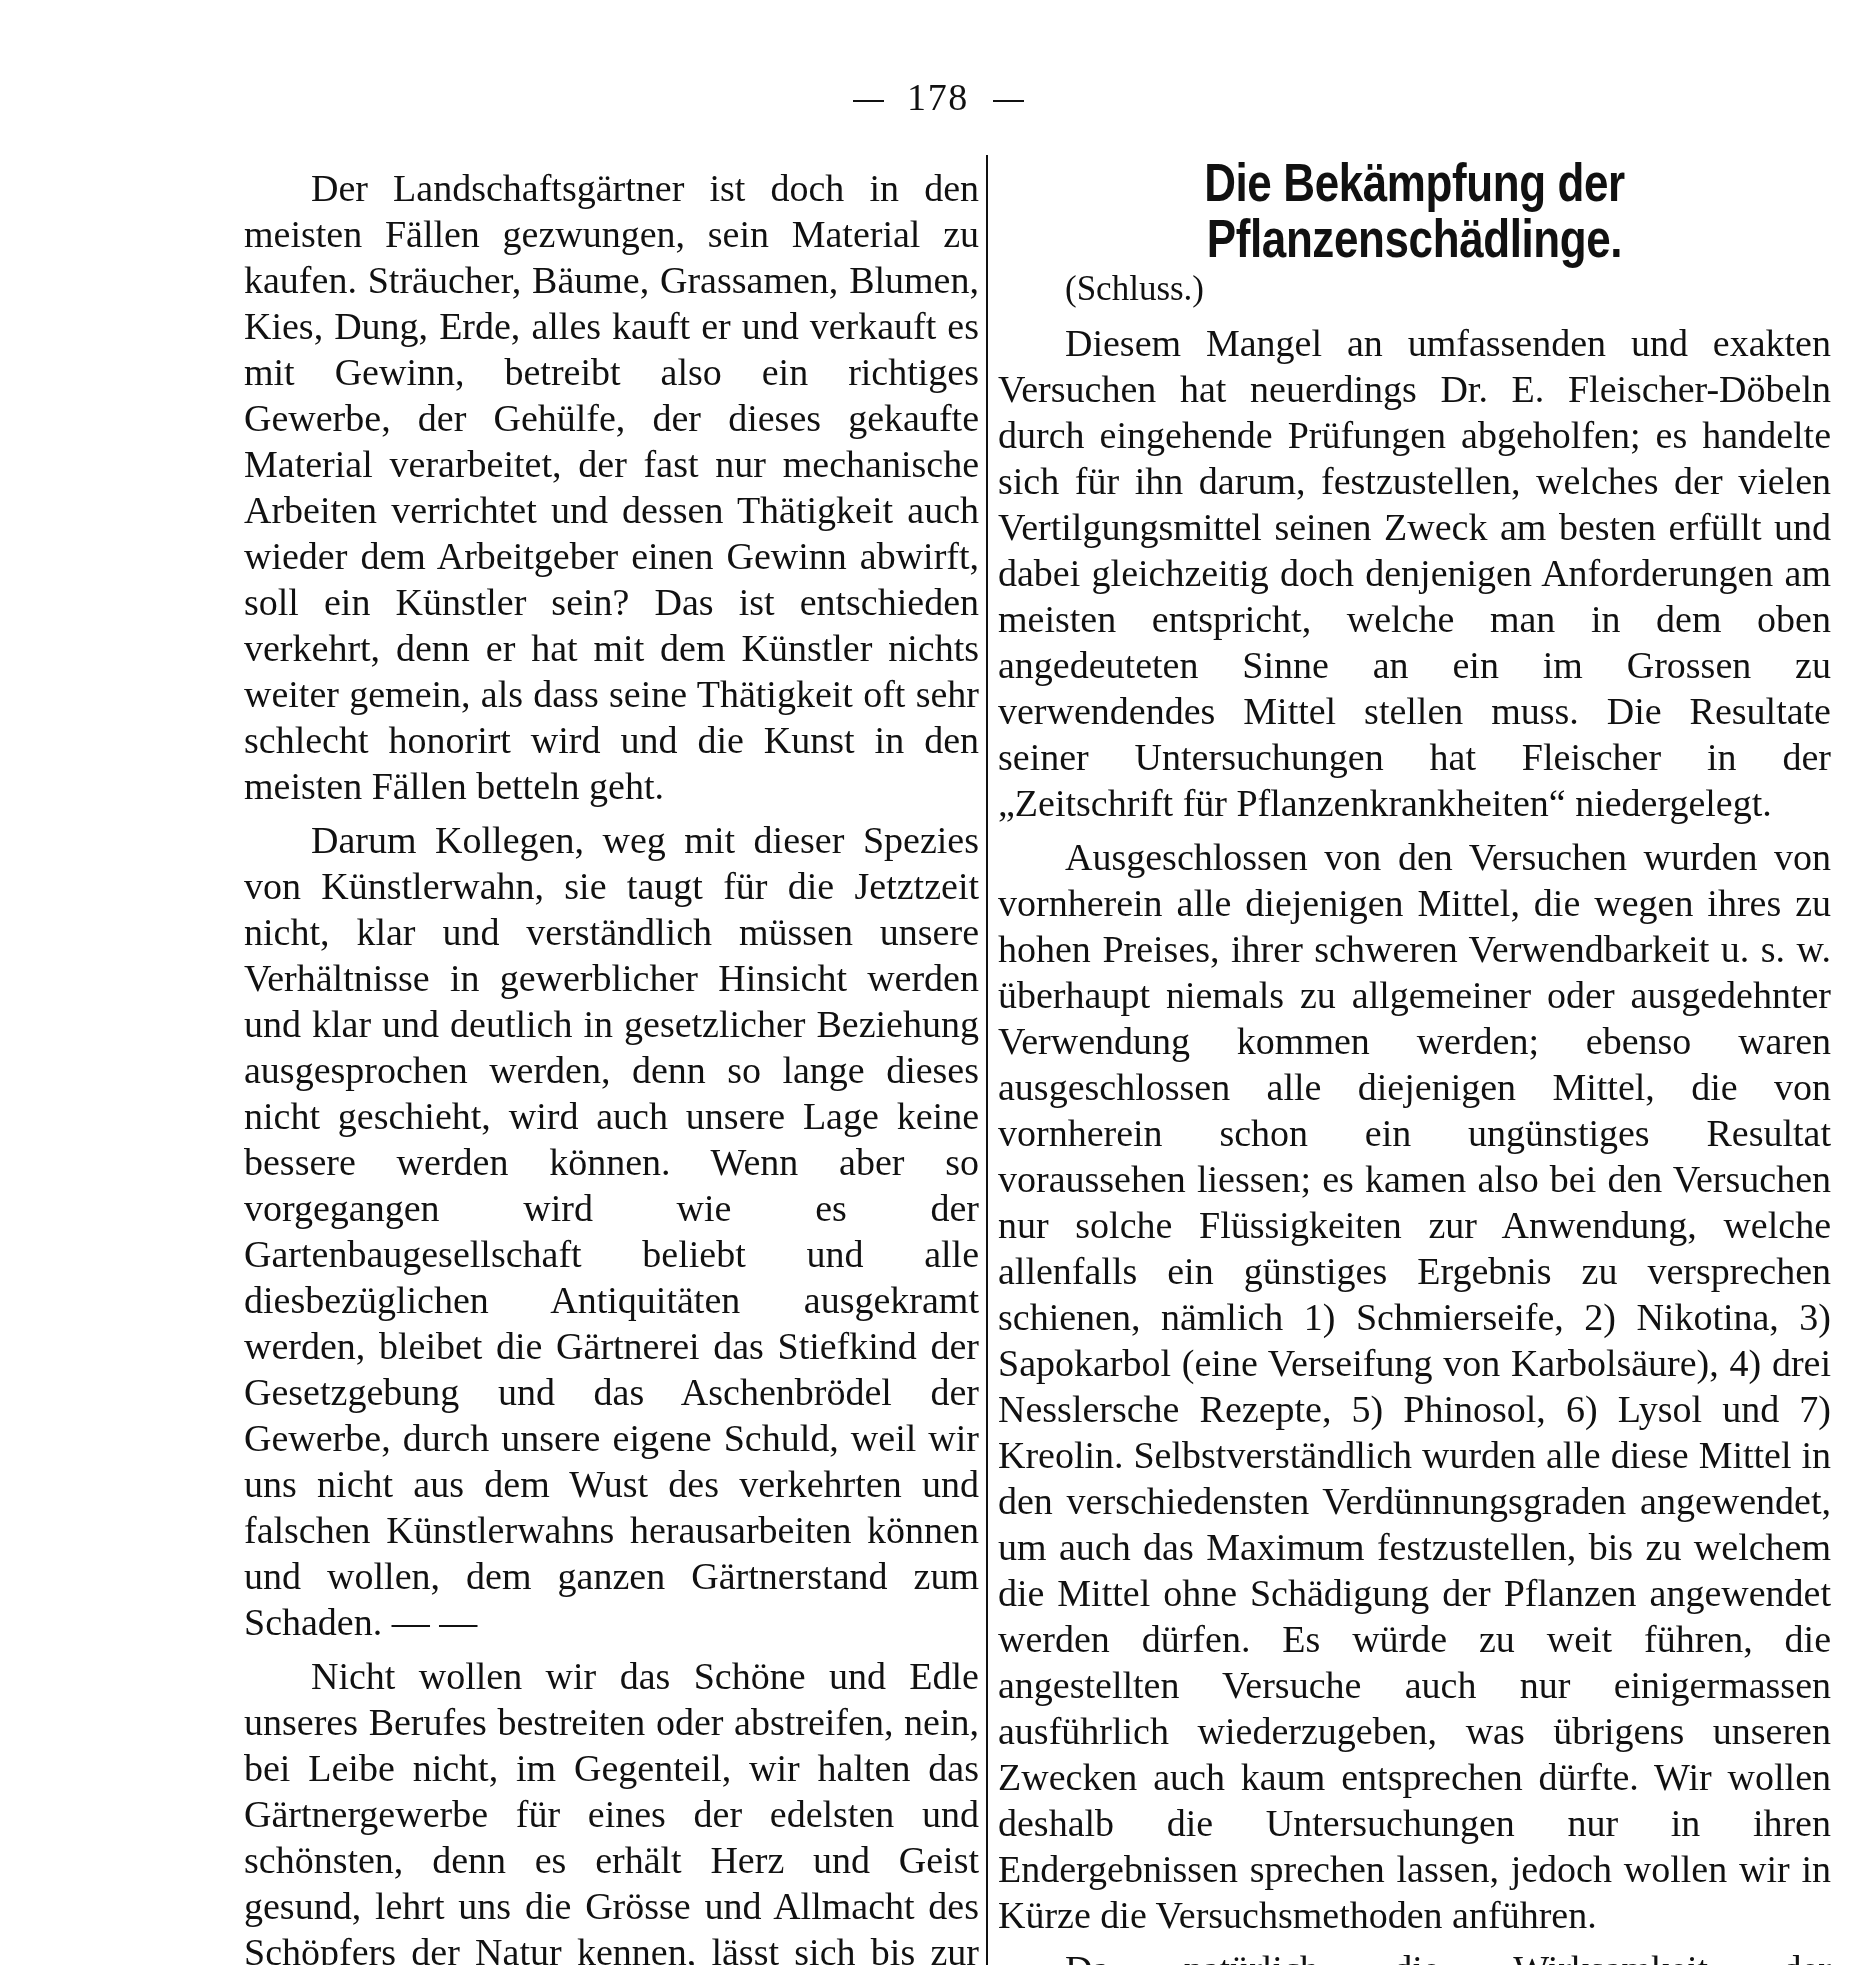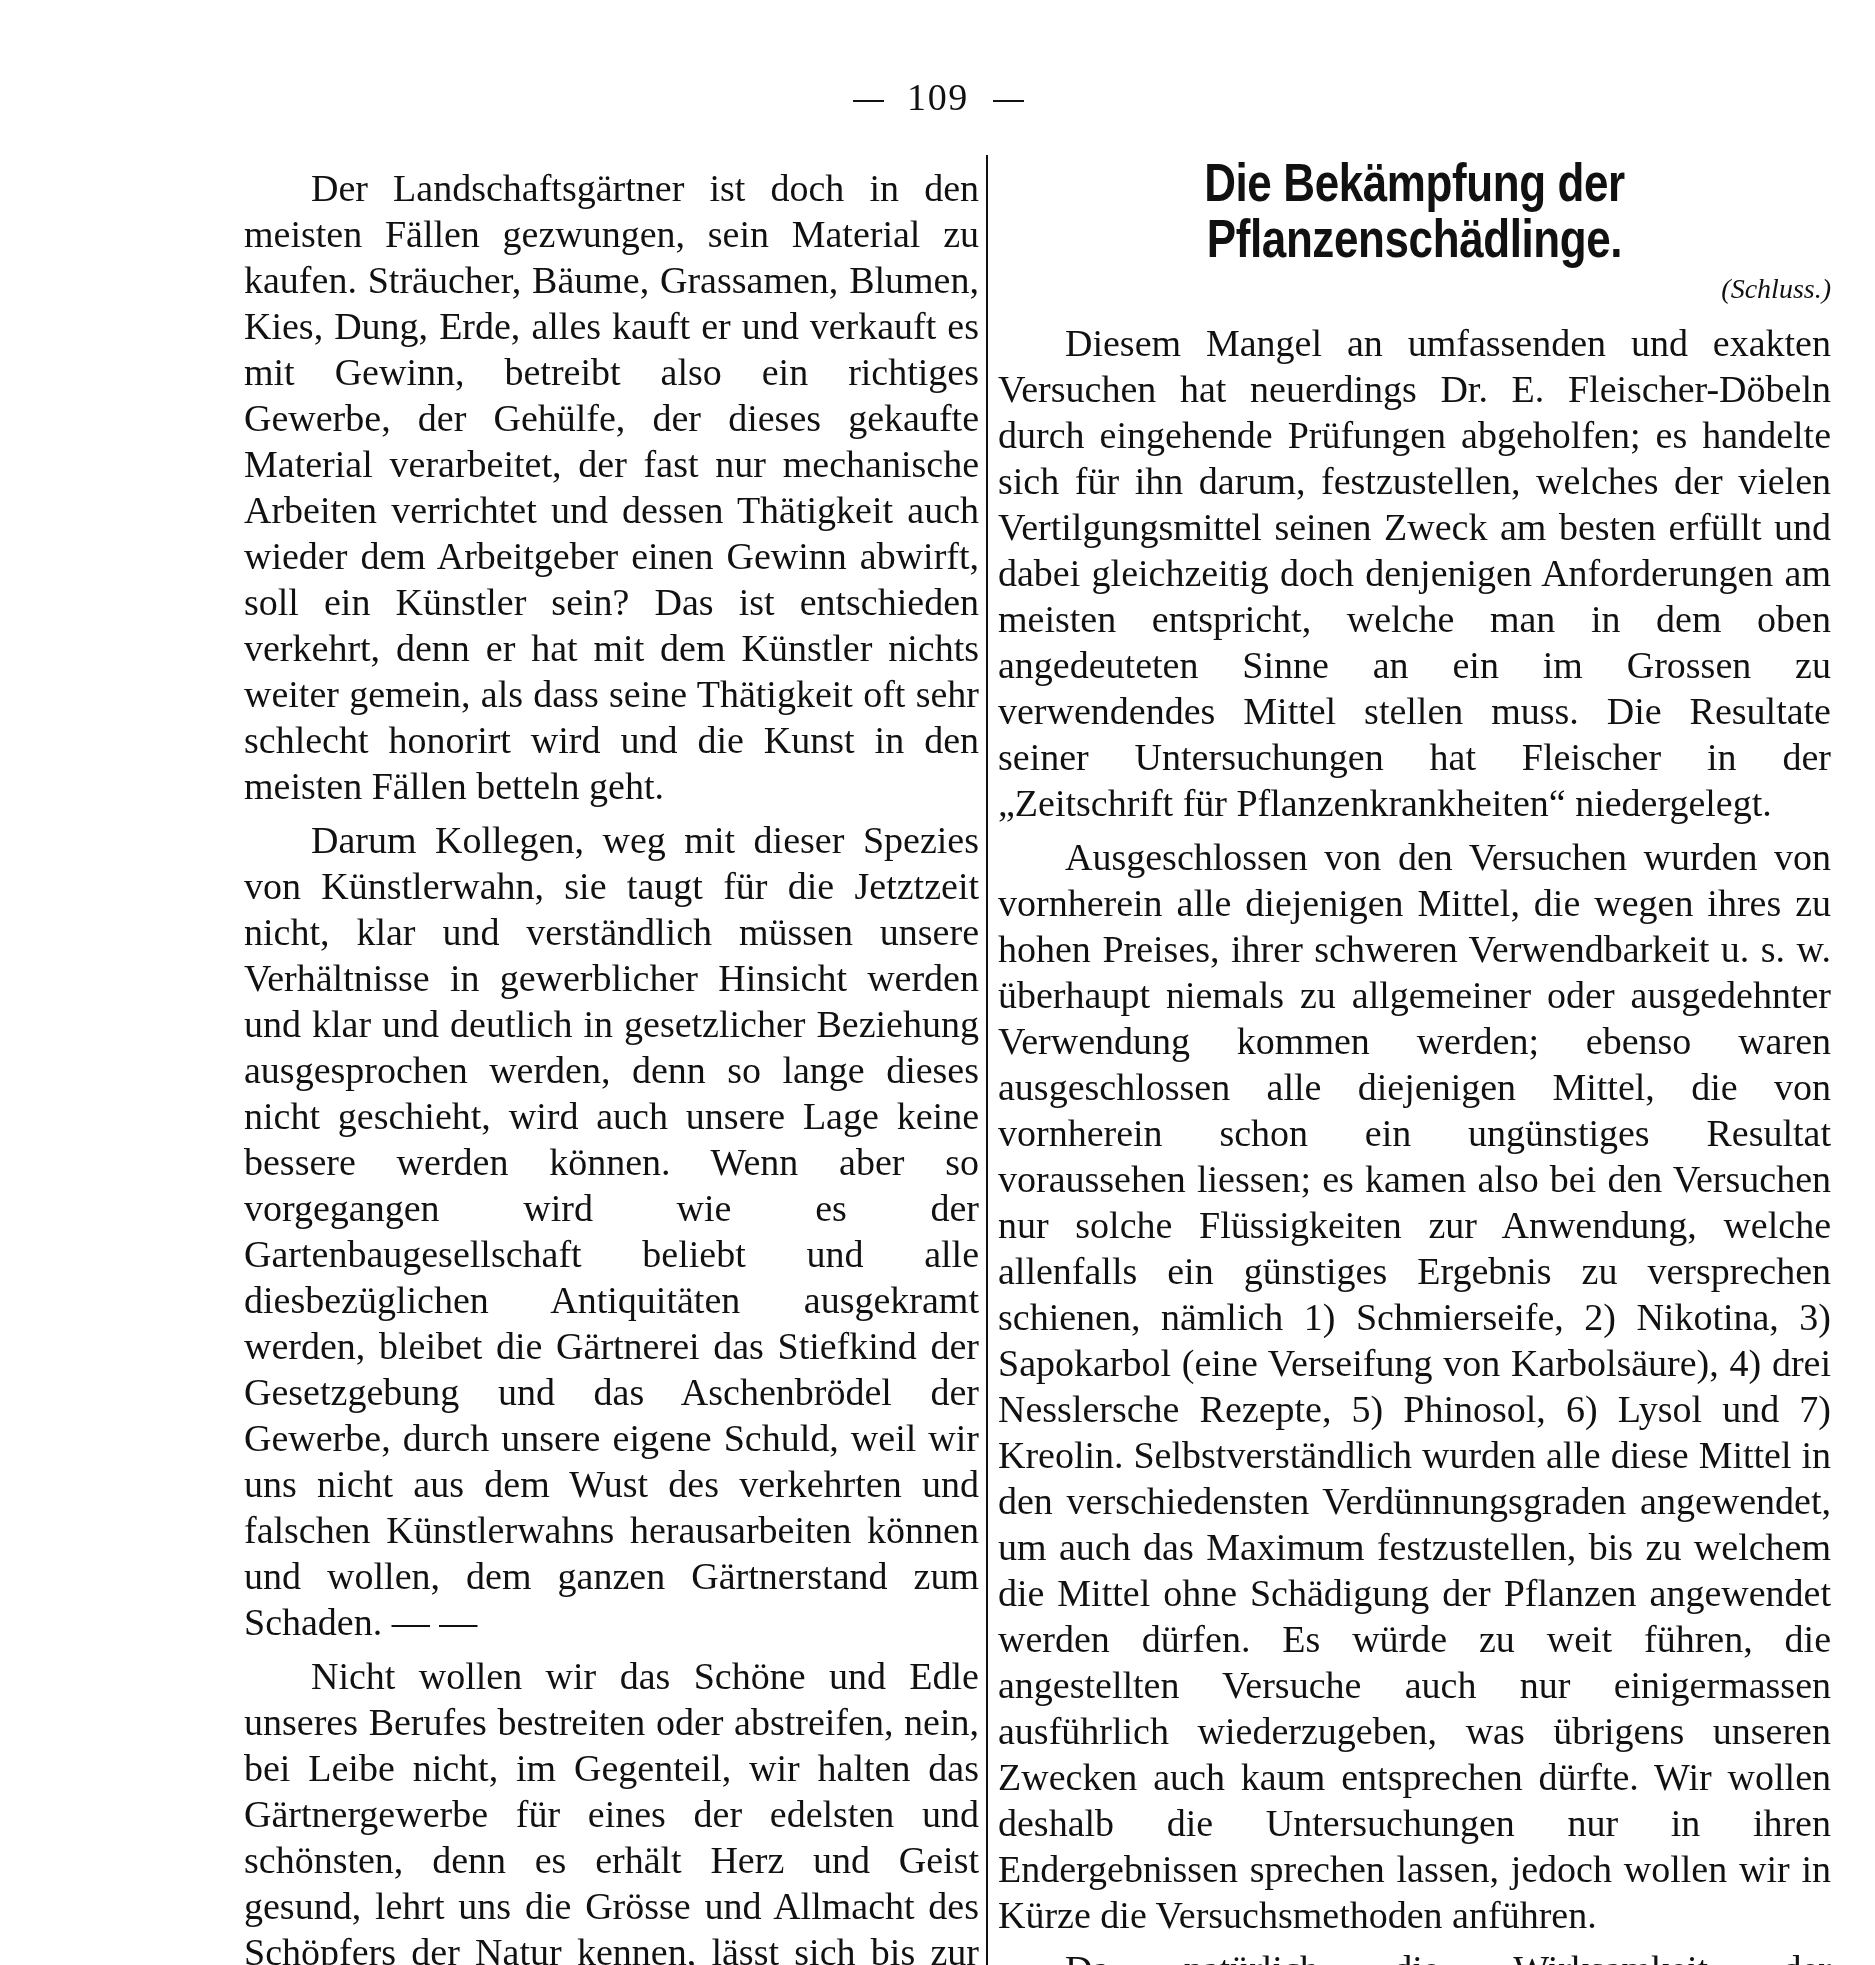--- a/index.html
+++ b/index.html
@@ -15,27 +15,27 @@
     text-align: justify; hyphens: manual;
   }
   .col-left { left: 244px; width: 735px; }
   .col-right { left: 998px; width: 833px; top: 157px; }
   .col p { margin: 0 0 7.9px 0; text-indent: 67px; }
   .divider { position: absolute; left: 986px; top: 155px; width: 2.4px; height: 2291px; background: #111; }
   .article-title {
     font-family: "Liberation Sans", sans-serif; font-weight: bold; font-size: 44px;
     text-align: center; margin: 7.9px 0 9.4px 0; letter-spacing: -0.4px; transform: scaleY(1.2);
   }
-  .article-subtitle { text-align: right; font-size: 28px; margin: 0 0 10.2px 0; text-indent: 0; font-style: italic; }
+  .article-subtitle { text-align: left; font-size: 35px; margin: 0 0 10.2px 0; text-indent: 0; }
 </style>
 </head>
 <body>
 
 <div class="page-number">
-  <span class="dash"></span><span>109</span><span class="dash"></span>
+  <span class="dash"></span><span>178</span><span class="dash"></span>
 </div>
 
 <div class="col col-left">
   <p>Der Landschaftsgärtner ist doch in den meisten Fällen gezwungen, sein Material zu kaufen. Sträucher, Bäume, Grassamen, Blumen, Kies, Dung, Erde, alles kauft er und verkauft es mit Gewinn, betreibt also ein richtiges Gewerbe, der Gehülfe, der dieses gekaufte Material verarbeitet, der fast nur mechanische Arbeiten verrichtet und dessen Thätigkeit auch wieder dem Arbeitgeber einen Gewinn abwirft, soll ein Künstler sein? Das ist entschieden verkehrt, denn er hat mit dem Künstler nichts weiter gemein, als dass seine Thätigkeit oft sehr schlecht honorirt wird und die Kunst in den meisten Fällen betteln geht.</p>
   <p>Darum Kollegen, weg mit dieser Spezies von Künstlerwahn, sie taugt für die Jetztzeit nicht, klar und verständlich müssen unsere Verhältnisse in gewerblicher Hinsicht werden und klar und deutlich in gesetzlicher Beziehung ausgesprochen werden, denn so lange dieses nicht geschieht, wird auch unsere Lage keine bessere werden können. Wenn aber so vorgegangen wird wie es der Gartenbaugesellschaft beliebt und alle diesbezüglichen Antiquitäten ausgekramt werden, bleibet die Gärtnerei das Stiefkind der Gesetzgebung und das Aschenbrödel der Gewerbe, durch unsere eigene Schuld, weil wir uns nicht aus dem Wust des verkehrten und falschen Künstlerwahns herausarbeiten können und wollen, dem ganzen Gärtnerstand zum Schaden. — —</p>
   <p>Nicht wollen wir das Schöne und Edle unseres Berufes bestreiten oder abstreifen, nein, bei Leibe nicht, im Gegenteil, wir halten das Gärtnergewerbe für eines der edelsten und schönsten, denn es erhält Herz und Geist gesund, lehrt uns die Grösse und Allmacht des Schöpfers der Natur kennen, lässt sich bis zur höchsten Kunst steigern und lehrt uns als solche die Natur bemeistern und die Werke derselben oft in veredelter und schönerer Form dem Auge vorführen; es ist uns dann oft vergönnt, von der Allmacht Schöpfungsfeuer einen Funken selbst zu leiten, und der, dem dieses beschieden, der ist ein Künstler. — Die Gärtnerei an sich aber bleibt und ist ein auf Gewinn abzielendes Gewerbe in jeder Hinsicht. Ob Handels-, Landschafts- oder Herrschaftsgärtner, immer ist die Gärtnerei Mittel zum Zweck, das Mittel zu dem Zweck, eine Existenz in dieser oder jener Weise zu erlangen.</p>
 
 </div>
 
 <div class="divider"></div>

